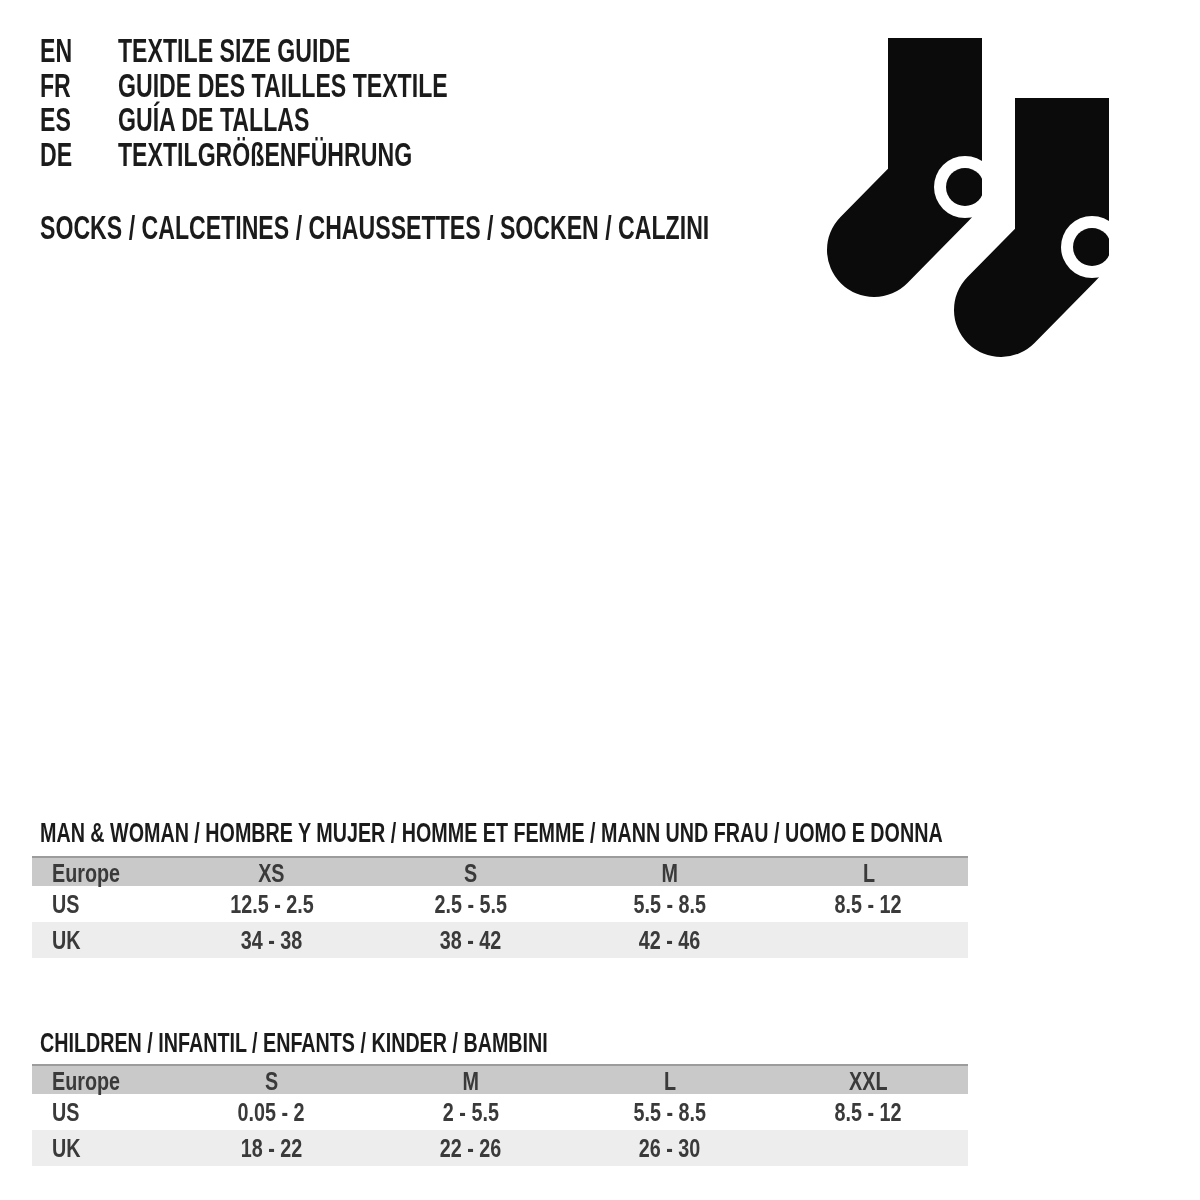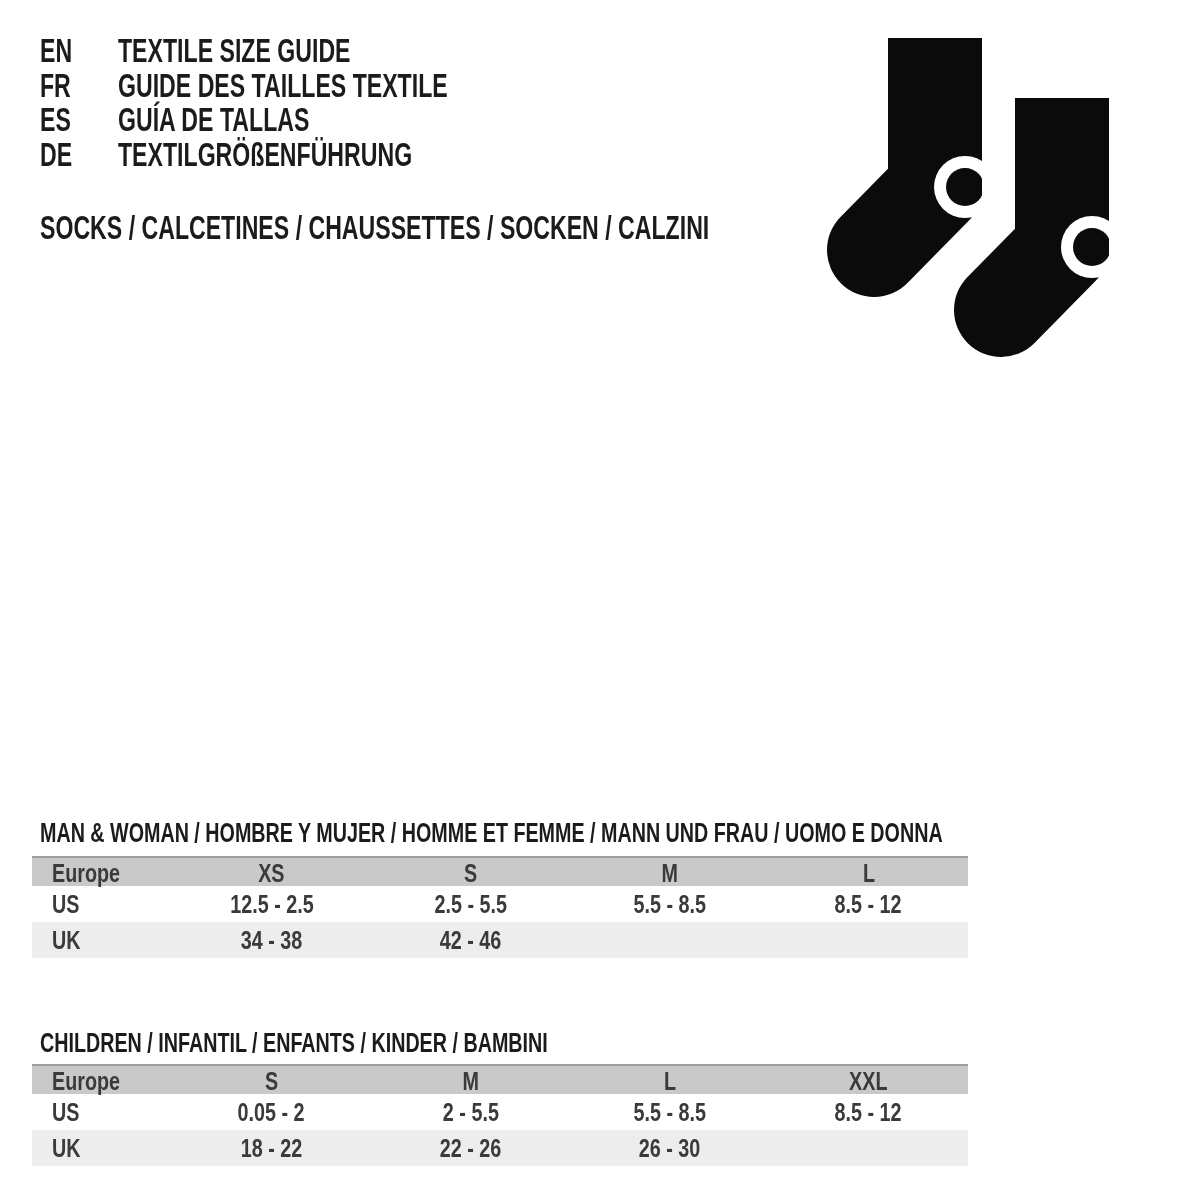--- a/index.html
+++ b/index.html
@@ -137,20 +137,23 @@
       </div>
   </div>
   <div class="t-row alt">
     <div class="cell left">
         <span class="cx">UK</span>
       </div>
     <div class="cell">
         <span class="cx">34 - 38</span>
       </div>
     <div class="cell">
+        <span class="cx">38 - 42</span>
+      </div>
+    <div class="cell">
         <span class="cx">42 - 46</span>
       </div>
   </div>
 </div>
 
 <div class="tbl-title" style="top:1029px">CHILDREN / INFANTIL / ENFANTS / KINDER / BAMBINI</div>
 
 <div class="size-table" style="top:1064px">
   <div class="t-head">
     <div class="cell left">

